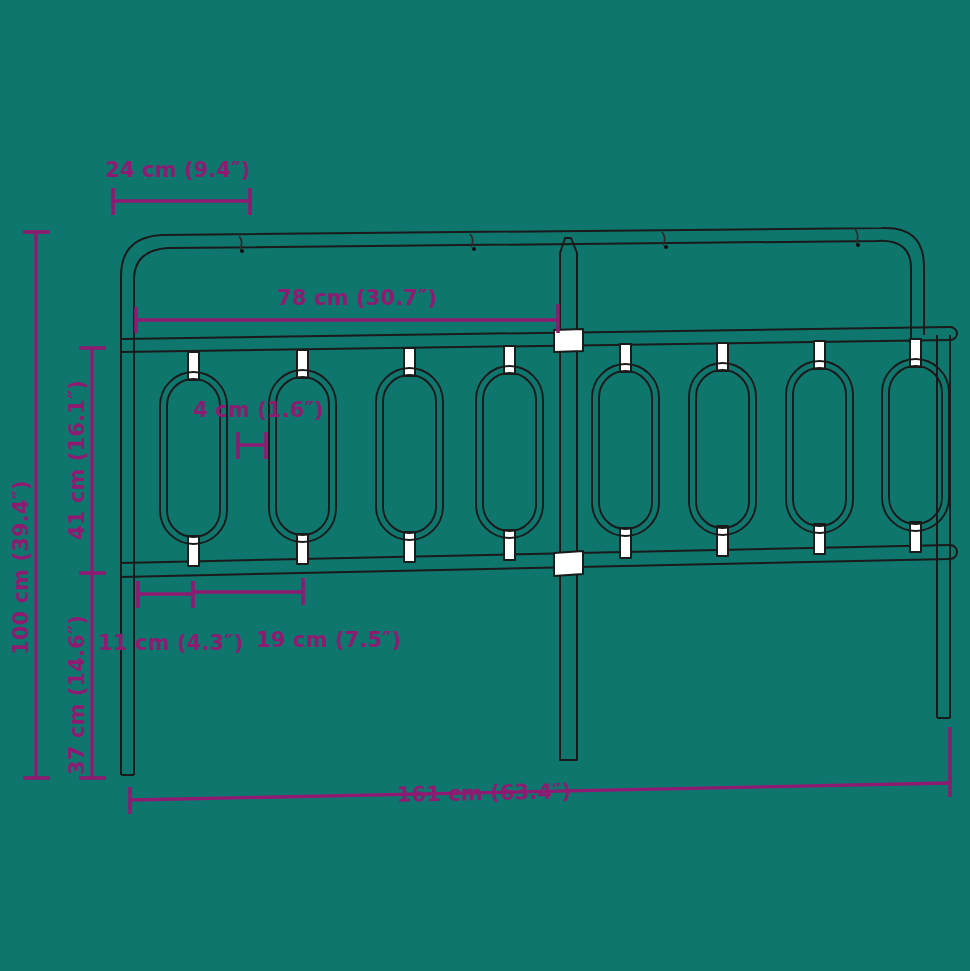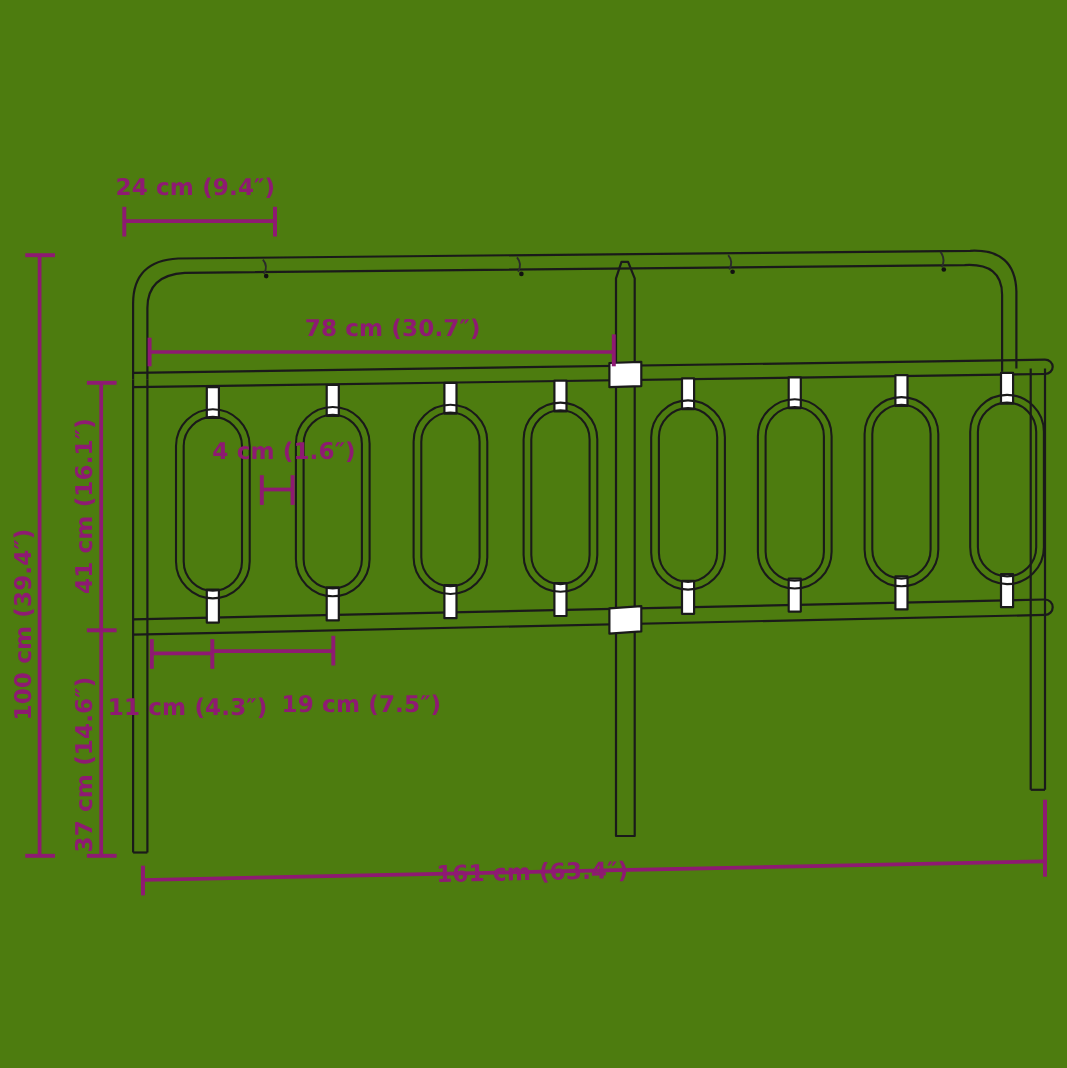--- a/index.html
+++ b/index.html
@@ -11,21 +11,21 @@
   body {
     width: 970px;
     height: 971px;
     font-family: "Liberation Sans", sans-serif;
     overflow: hidden;
   }
   #drawing-root {
     position: relative;
     width: 970px;
     height: 971px;
-    background: #4d7c0f;
+    background: #0f766e;
   }
   svg.diagram {
     display: block;
     width: 970px;
     height: 971px;
   }
   .frame-line {
     fill: none;
     stroke: #1a1a1a;
     stroke-width: 2;

